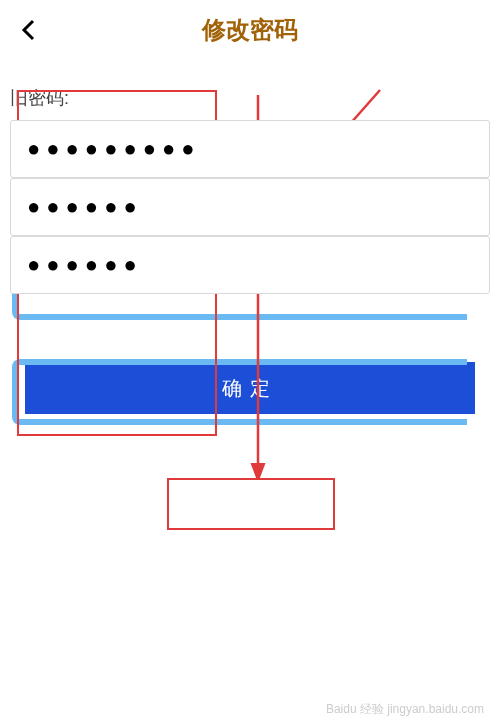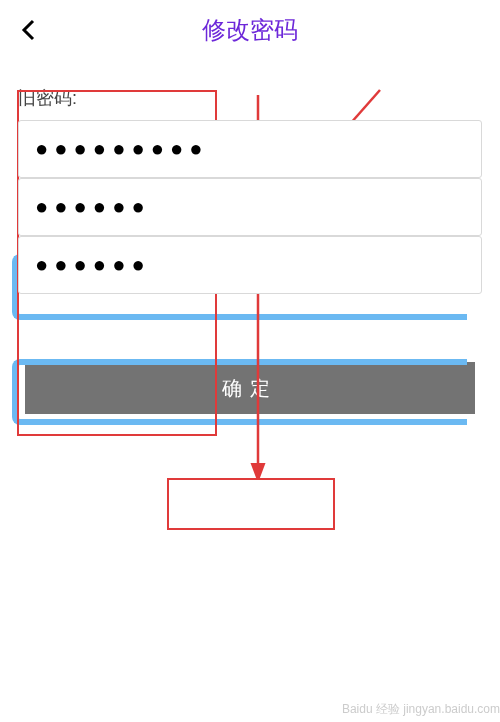--- a/index.html
+++ b/index.html
@@ -20,25 +20,25 @@
     .back-btn {
       position: absolute;
       left: 20px;
       top: 18px;
       cursor: pointer;
     }
     .title {
       width: 100%;
       text-align: center;
       font-size: 24px;
-      font-weight: 400;
-      color: #6d28d9;
+      font-weight: 700;
+      color: #a16207;
     }
     .form-area {
-      padding: 20px 18px;
+      padding: 20px 10px;
     }
     .field-label {
       font-size: 18px;
       color: #444;
       margin-top: 18px;
       margin-bottom: 10px;
     }
     .field-label:first-child { margin-top: 6px; }
     .input-wrap {
       position: relative;
@@ -70,21 +70,21 @@
       border-right: none;
       border-radius: 8px 0 0 8px;
       z-index: 0;
     }
     .highlight-new { top: 254px; width: 455px; }
     .highlight-confirm { top: 359px; width: 455px; }
     .pwd-input { position: relative; z-index: 1; background: #fff; }
     .confirm-btn {
       margin: 48px 25px 0 25px;
       height: 52px;
-      background: #737373;
+      background: #1d4ed8;
       color: #fff;
       font-size: 20px;
       display: flex;
       align-items: center;
       justify-content: center;
       cursor: pointer;
       letter-spacing: 8px;
       text-align: center;
     }
     .redbox-labels {
@@ -96,21 +96,21 @@
     }
     .redbox-btn {
       position: absolute;
       border: 2px solid #e03a3a;
       left: 167px; top: 478px;
       width: 168px; height: 52px;
       pointer-events: none;
     }
     .watermark {
       position: absolute;
-      right: 0; bottom: 6px;
+      right: 16px; bottom: 6px;
       font-size: 12px;
       color: #ccc;
       text-align: right;
       line-height: 1.1;
     }
     svg.arrow { position: absolute; pointer-events: none; }
   </style>
 </head>
 <body>
 

